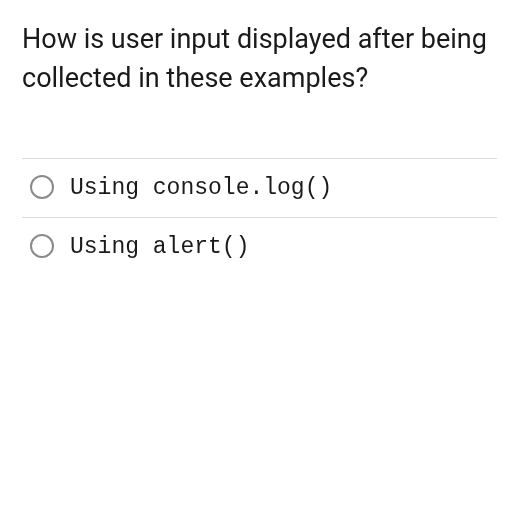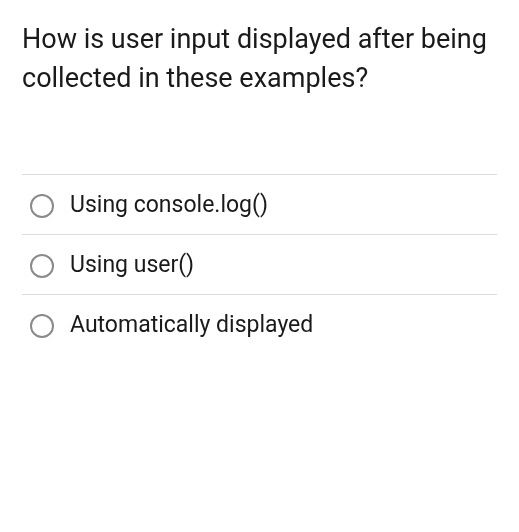--- a/index.html
+++ b/index.html
@@ -12,34 +12,35 @@
       background: #ffffff;
       width: 519px;
       height: 532px;
       padding: 20px 22px;
       color: #1a1a1a;
     }
     .question {
       font-size: 27px;
       line-height: 1.45;
       font-weight: 400;
-      margin-bottom: 76px;
+      margin-bottom: 60px;
       color: #1a1a1a;
     }
     .options {
       display: flex;
       flex-direction: column;
     }
     .option {
       display: flex;
-      align-items: flex-end;
+      align-items: flex-start;
       padding: 16px 8px;
       border-top: 1px solid #dcdcdc;
       cursor: pointer;
       gap: 16px;
+      font-family: Liberation Mono, monospace;
     }
     .option:last-child {
       border-bottom: none;
     }
     .radio {
       width: 24px;
       height: 24px;
       border: 2.5px solid #8a8a8a;
       border-radius: 50%;
       flex-shrink: 0;
@@ -56,19 +57,15 @@
 
 <div class="question">How is user input displayed after being collected in these examples?</div>
 
 <div class="options">
   <div class="option">
     <span class="radio"></span>
     <span class="option-label">Using console.log()</span>
   </div>
   <div class="option">
     <span class="radio"></span>
-    <span class="option-label">Using user()</span>
-  </div>
-  <div class="option">
-    <span class="radio"></span>
-    <span class="option-label">Automatically displayed</span>
+    <span class="option-label">Using alert()</span>
   </div>
 </div>
 
 </body></html>

